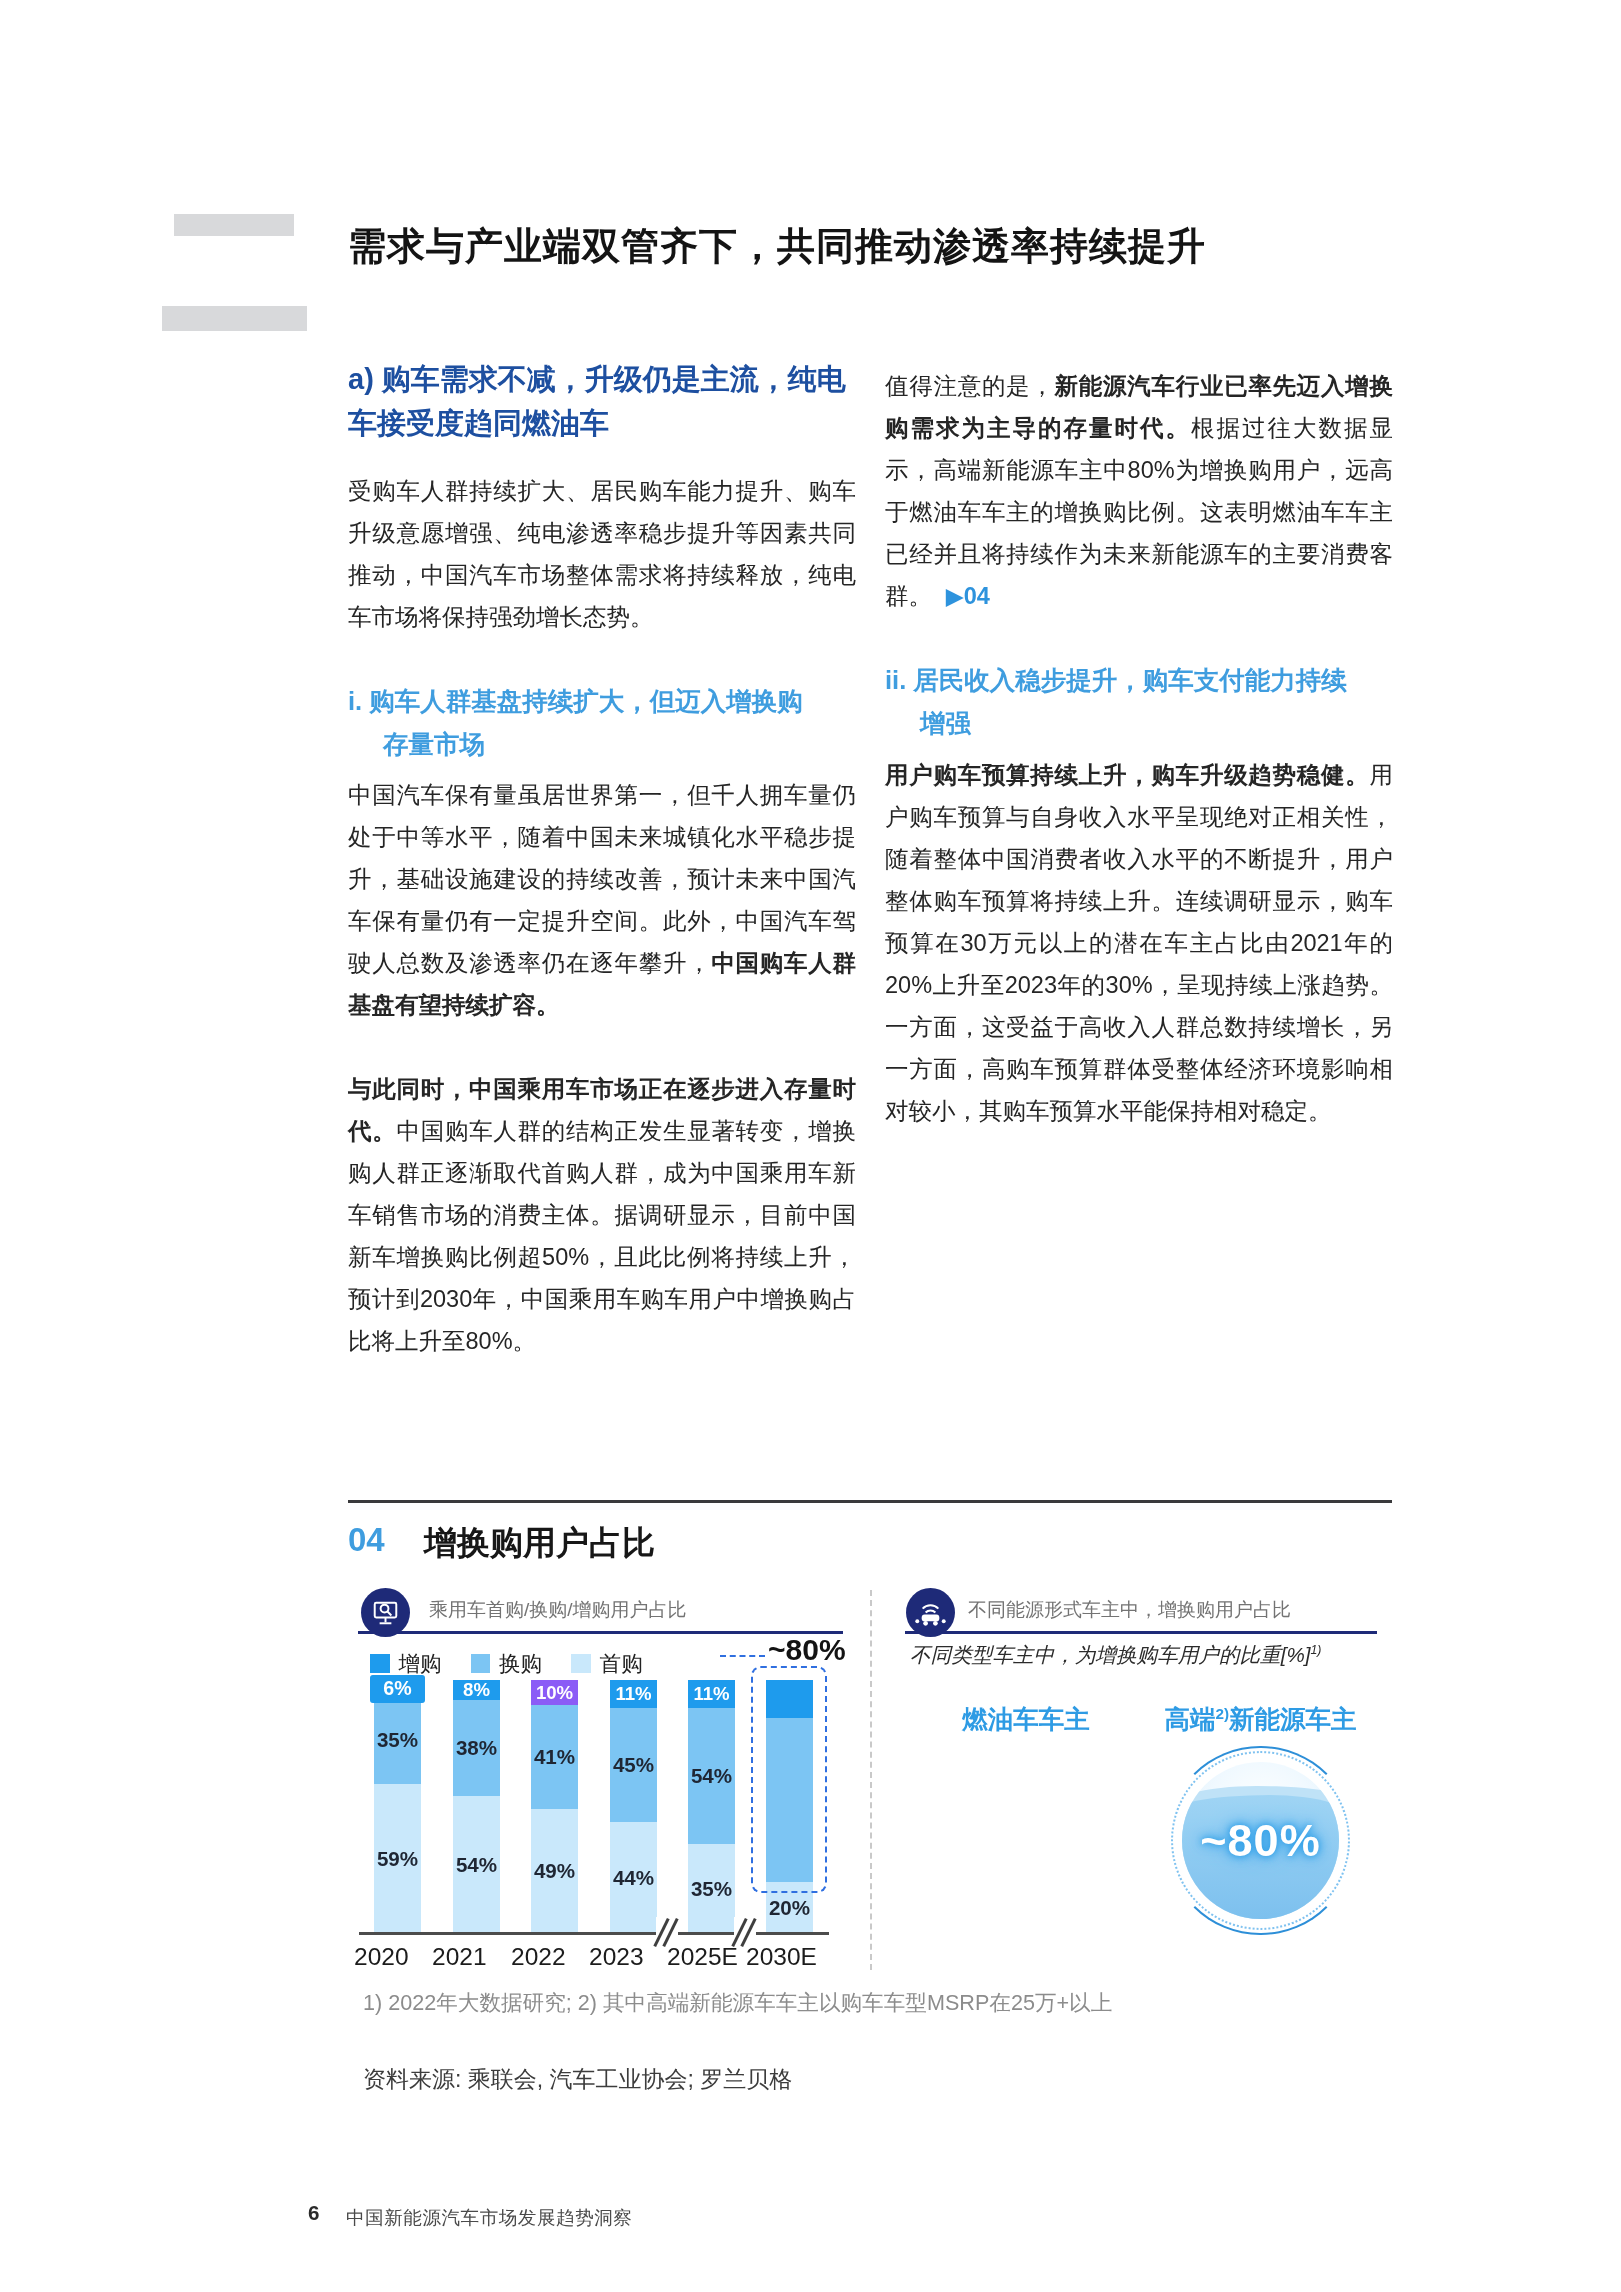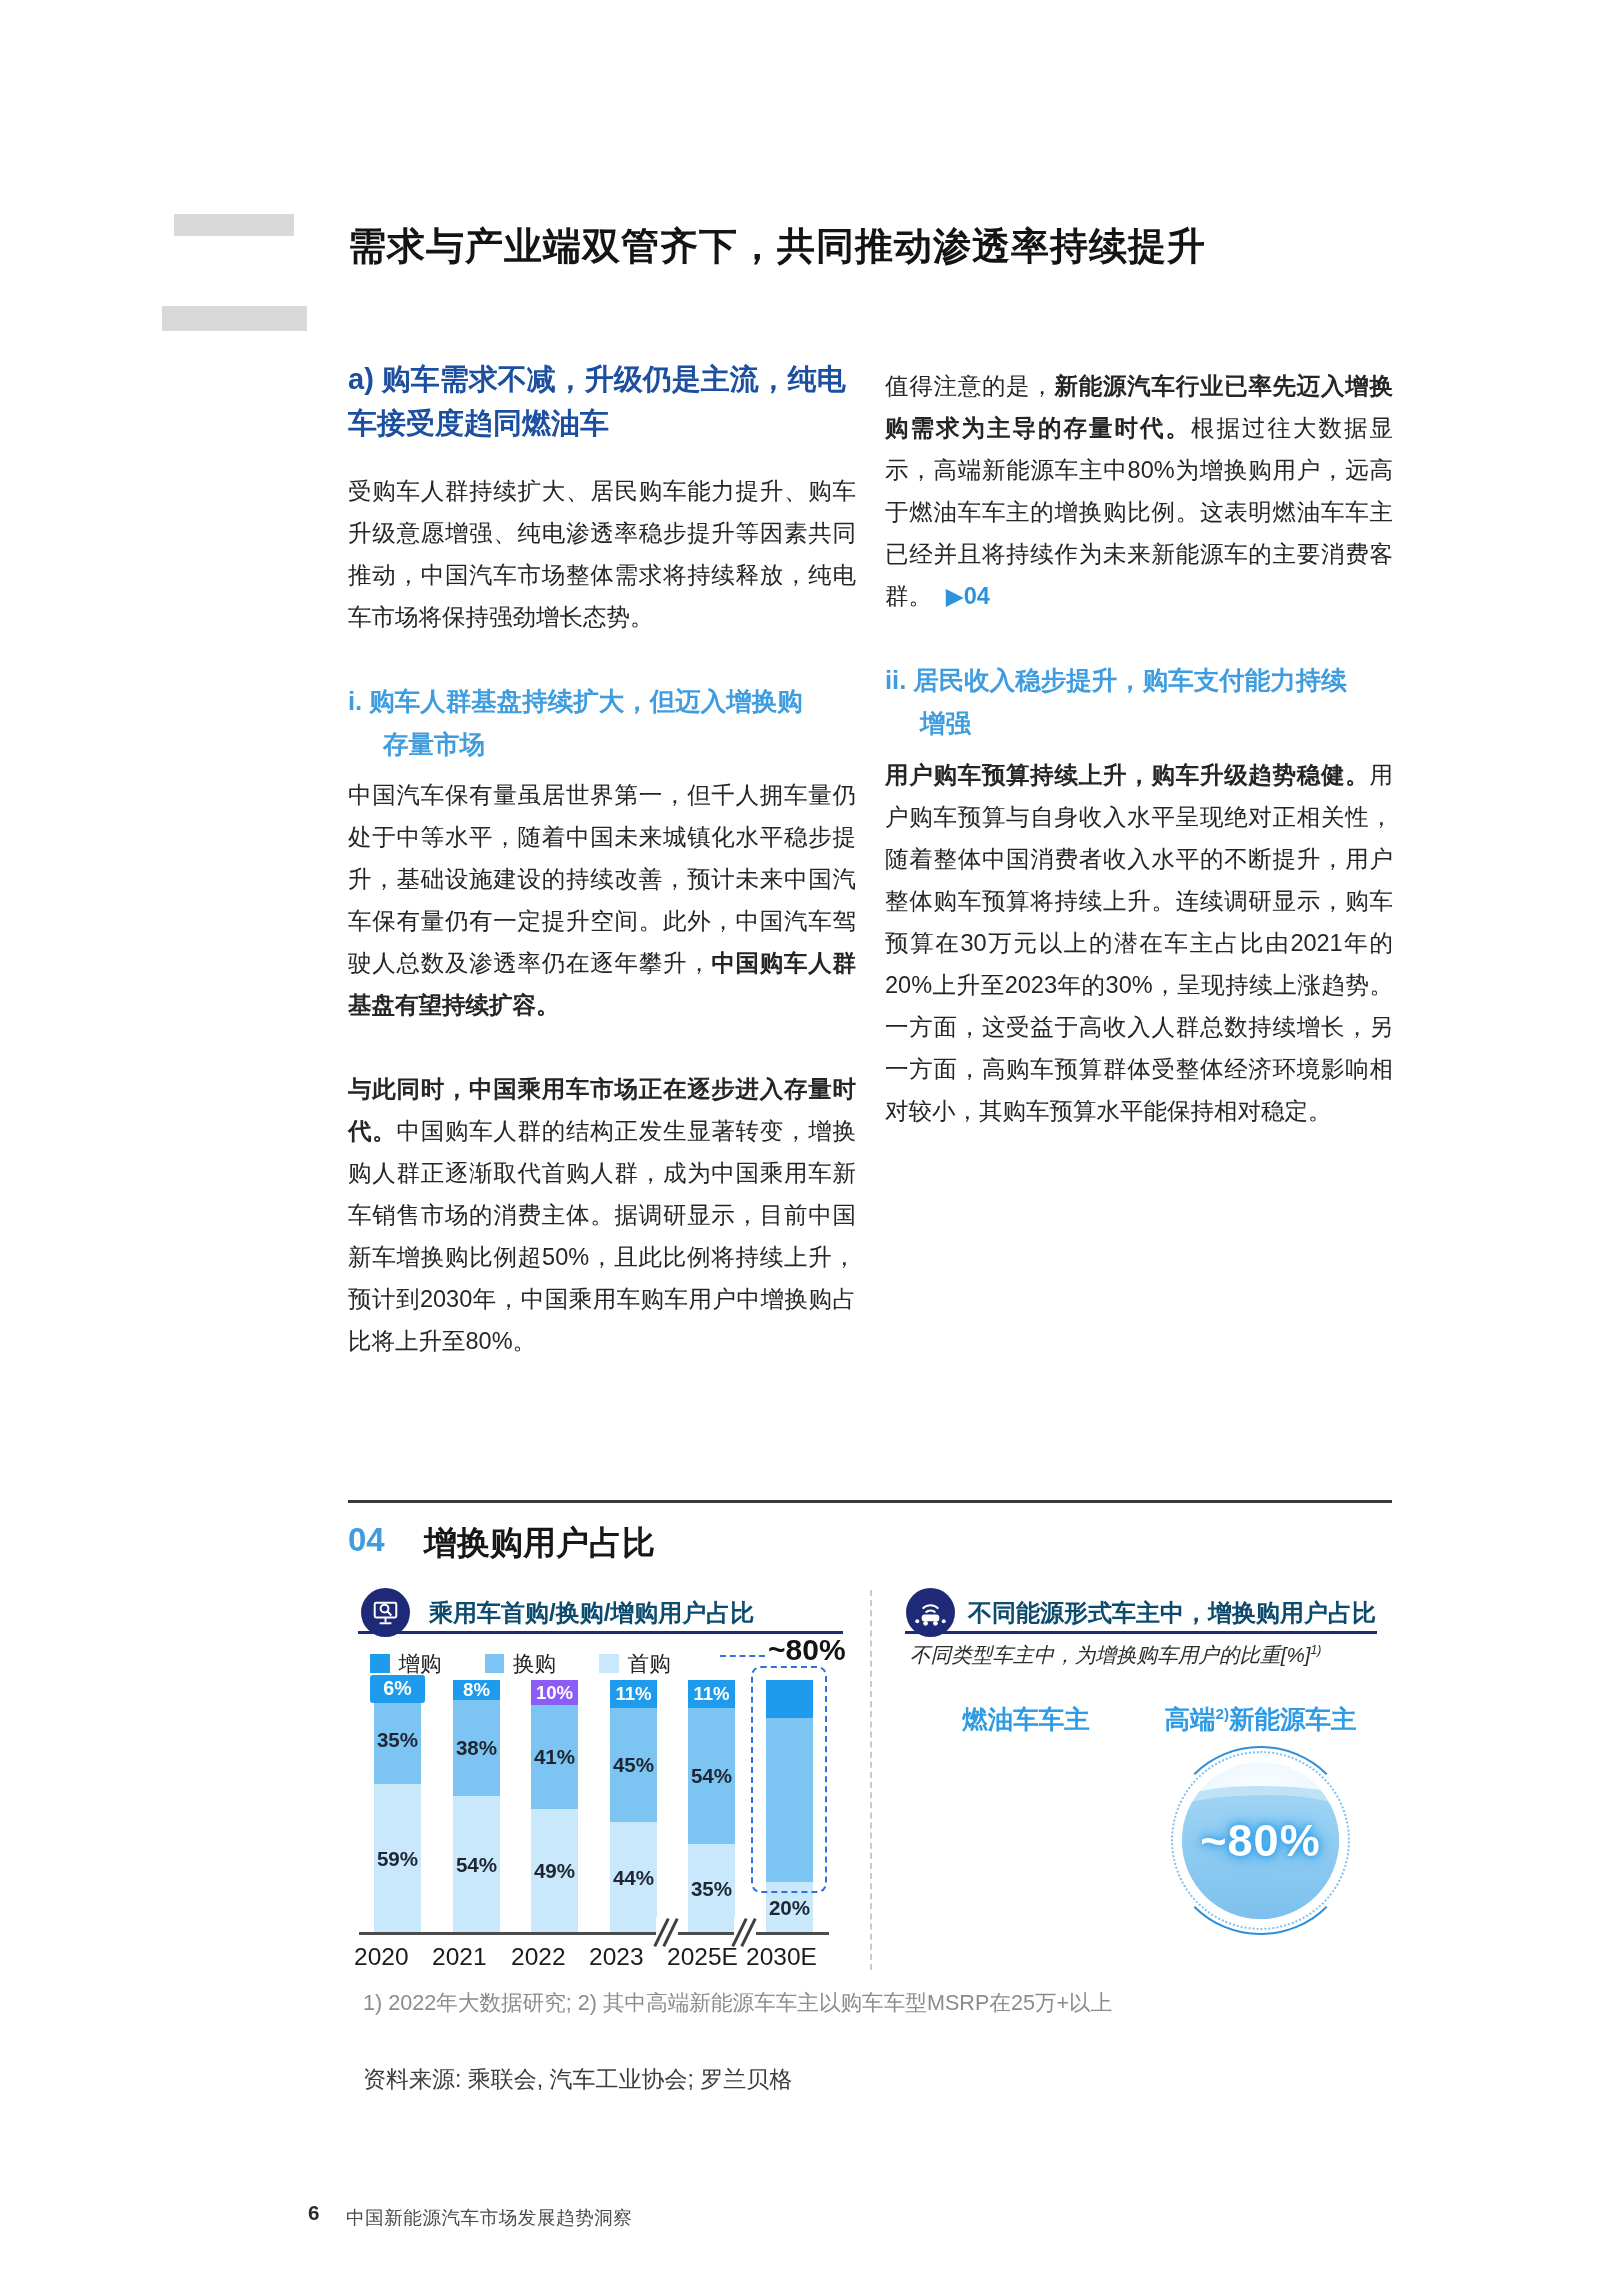--- a/index.html
+++ b/index.html
@@ -13,25 +13,25 @@
   .h-a{font-size:29px;line-height:44px;font-weight:700;color:#1d4fa0;margin:0 0 24.5px 0;}
   .h-sub{font-size:25.5px;line-height:43px;font-weight:700;color:#3f9ddf;margin:0 0 8.8px 0;}
   .h-sub .ind{margin-left:35px;}
   .marker{color:#2e93dd;font-weight:700;margin-left:13.7px;white-space:nowrap;}
   sup{font-size:0.6em;}
   
   .fig-hr{position:absolute;left:348px;top:1500px;width:1044px;height:2.9px;background:#3a3a3c;}
   .fig-num{position:absolute;left:348px;top:1521px;font-size:33px;font-weight:700;color:#3f9ddf;}
   .fig-title{position:absolute;left:424px;top:1521px;font-size:33px;font-weight:700;color:#171717;}
   .panel-icon{position:absolute;width:49px;height:49px;}
-  .panel-head{position:absolute;font-size:24px;font-weight:700;color:#0c4a6e;white-space:nowrap;}
+  .panel-head{position:absolute;font-size:19px;font-weight:400;color:#737373;white-space:nowrap;}
   .panel-rule{position:absolute;height:2.9px;background:#1e2a78;}
   .divider{position:absolute;left:870px;top:1590px;height:380px;width:0;border-left:2px dashed #c9c9c9;}
   
-  .legend{position:absolute;left:370px;top:1649px;display:flex;gap:43px;align-items:center;}
+  .legend{position:absolute;left:370px;top:1649px;display:flex;gap:29px;align-items:center;}
   .legend-item{display:flex;align-items:center;gap:8.8px;font-size:21.6px;color:#222;}
   .legend-swatch{width:19.6px;height:19.6px;display:inline-block;}
   
   .bar{position:absolute;width:47px;top:1680px;height:253px;}
   .seg{position:absolute;left:0;width:100%;}
   .seg-label{position:absolute;inset:0;display:flex;align-items:center;justify-content:center;font-size:20.6px;font-weight:600;color:#1f2633;}
   .seg-label.s0{color:#fff;font-size:18.6px;font-weight:700;}
   .seg-label.badge{left:-3.9px;right:-3.9px;top:-4.9px;bottom:auto;height:27.4px;background:#1e9bed;border-radius:2.9px;font-size:19.6px;}
   .axis{position:absolute;left:359px;top:1932px;width:470px;height:2.9px;background:#4c4c4c;}
   .xlab{position:absolute;top:1943px;width:88px;text-align:left;font-size:24.5px;color:#1c1c1c;}

